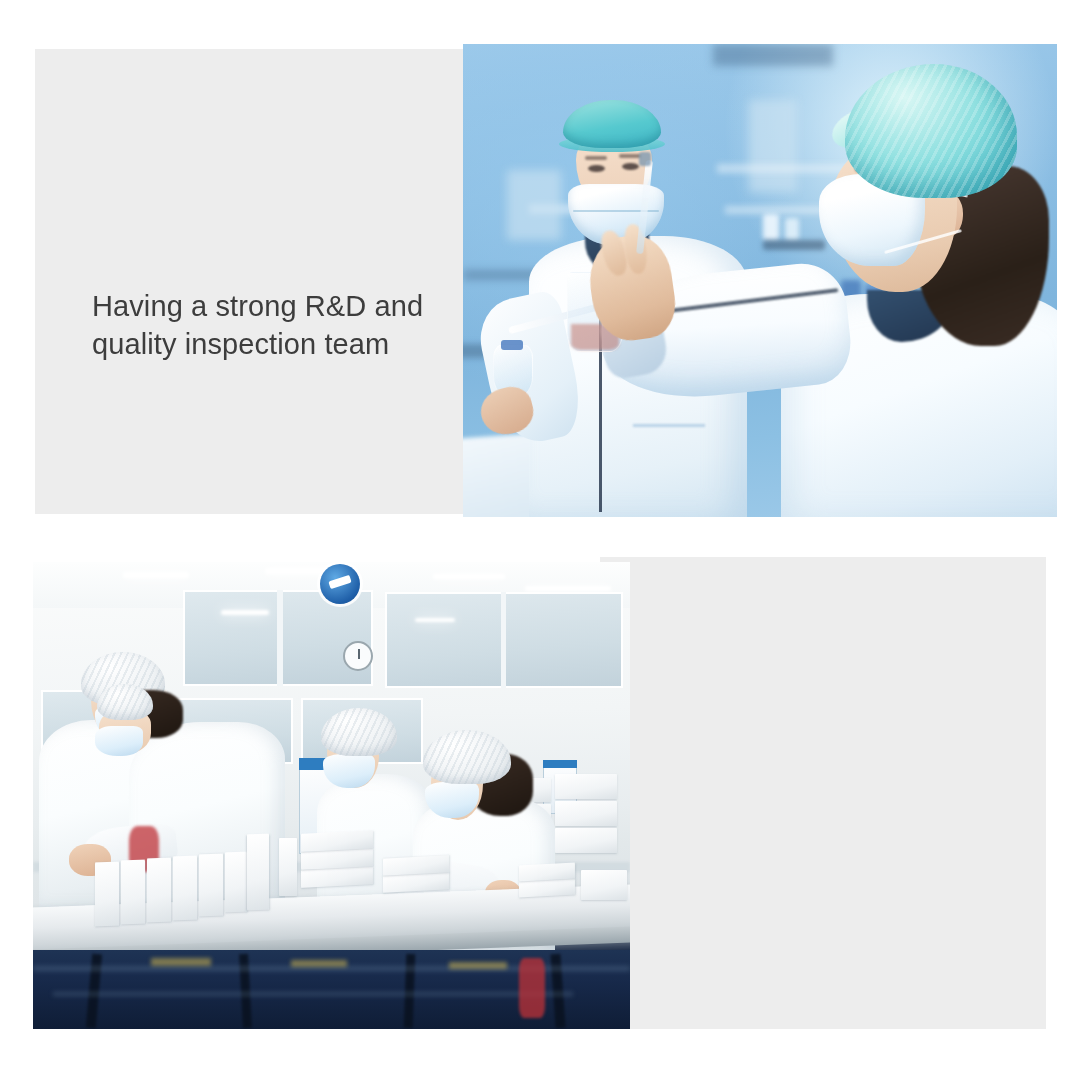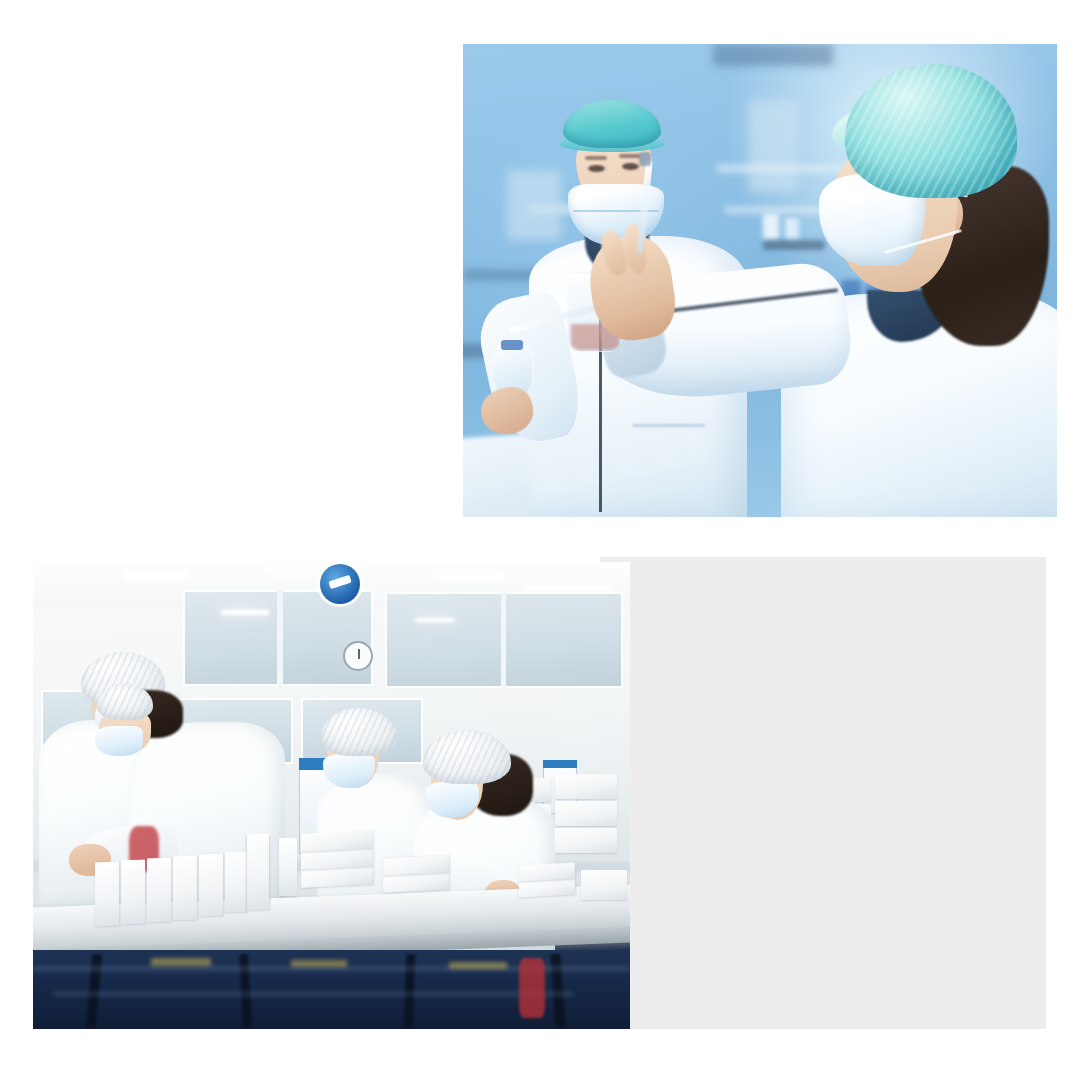--- a/index.html
+++ b/index.html
@@ -337,20 +337,24 @@
   .pw-hand { background:linear-gradient(168deg,#f0d3ba,#dcb192); border-radius:45%; filter:blur(.6px); }
   .pw-red { position:absolute; background:rgba(190,50,55,.75); filter:blur(1.6px); }
 </style>
 </head>
 <body>
 
 <div class="page">
 
   <div class="section-top">
 
+    <div class="panel-top-gray">
+      <div class="caption-top">Having a strong R&amp;D and
+quality inspection team</div>
+    </div>
 
     <div class="photo-lab">
       <div class="bg"></div>
 
       <div class="lab-dark" style="left:250px; top:0px;   width:120px; height:22px;"></div>
       <div class="lab-cab" style="left:286px; top:56px;  width:48px;  height:92px;"></div>
       <div class="lab-shelf" style="left:254px; top:120px; width:156px; height:9px;"></div>
       <div class="lab-shelf" style="left:262px; top:162px; width:148px; height:8px;"></div>
       <div class="lab-cab" style="left:392px; top:86px;  width:66px;  height:74px;"></div>
       <div class="lab-shelf" style="left:66px;  top:160px; width:118px; height:10px;"></div>

